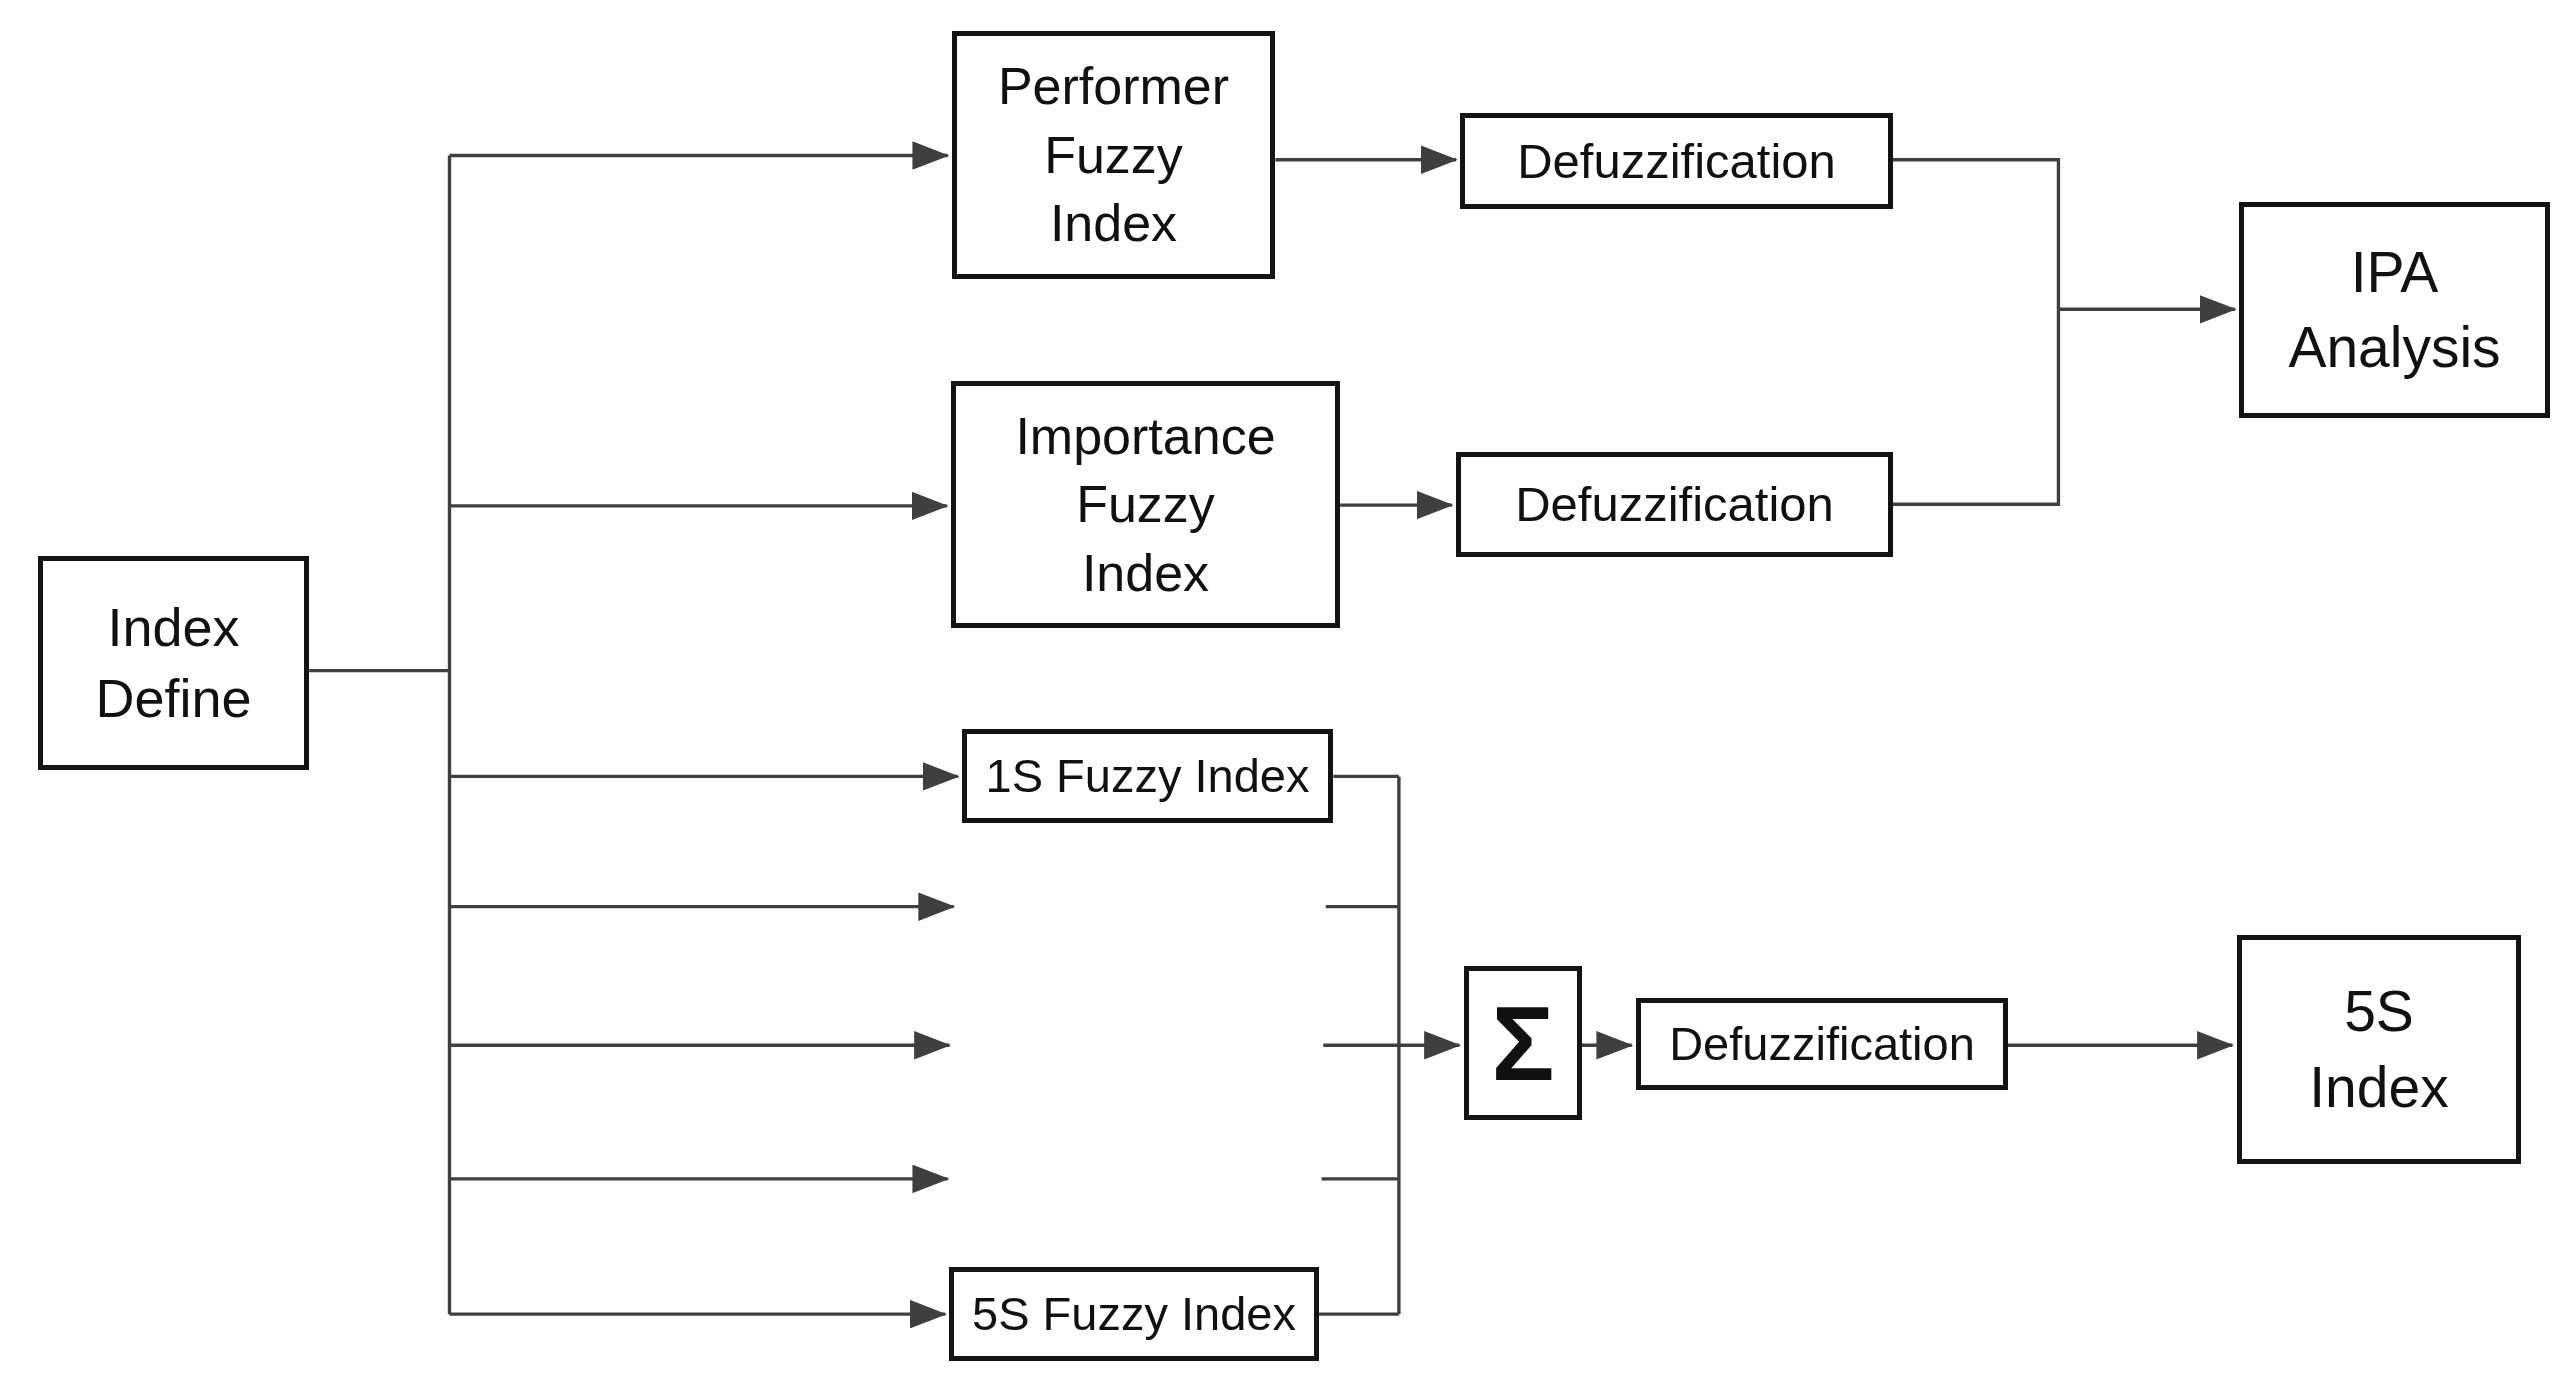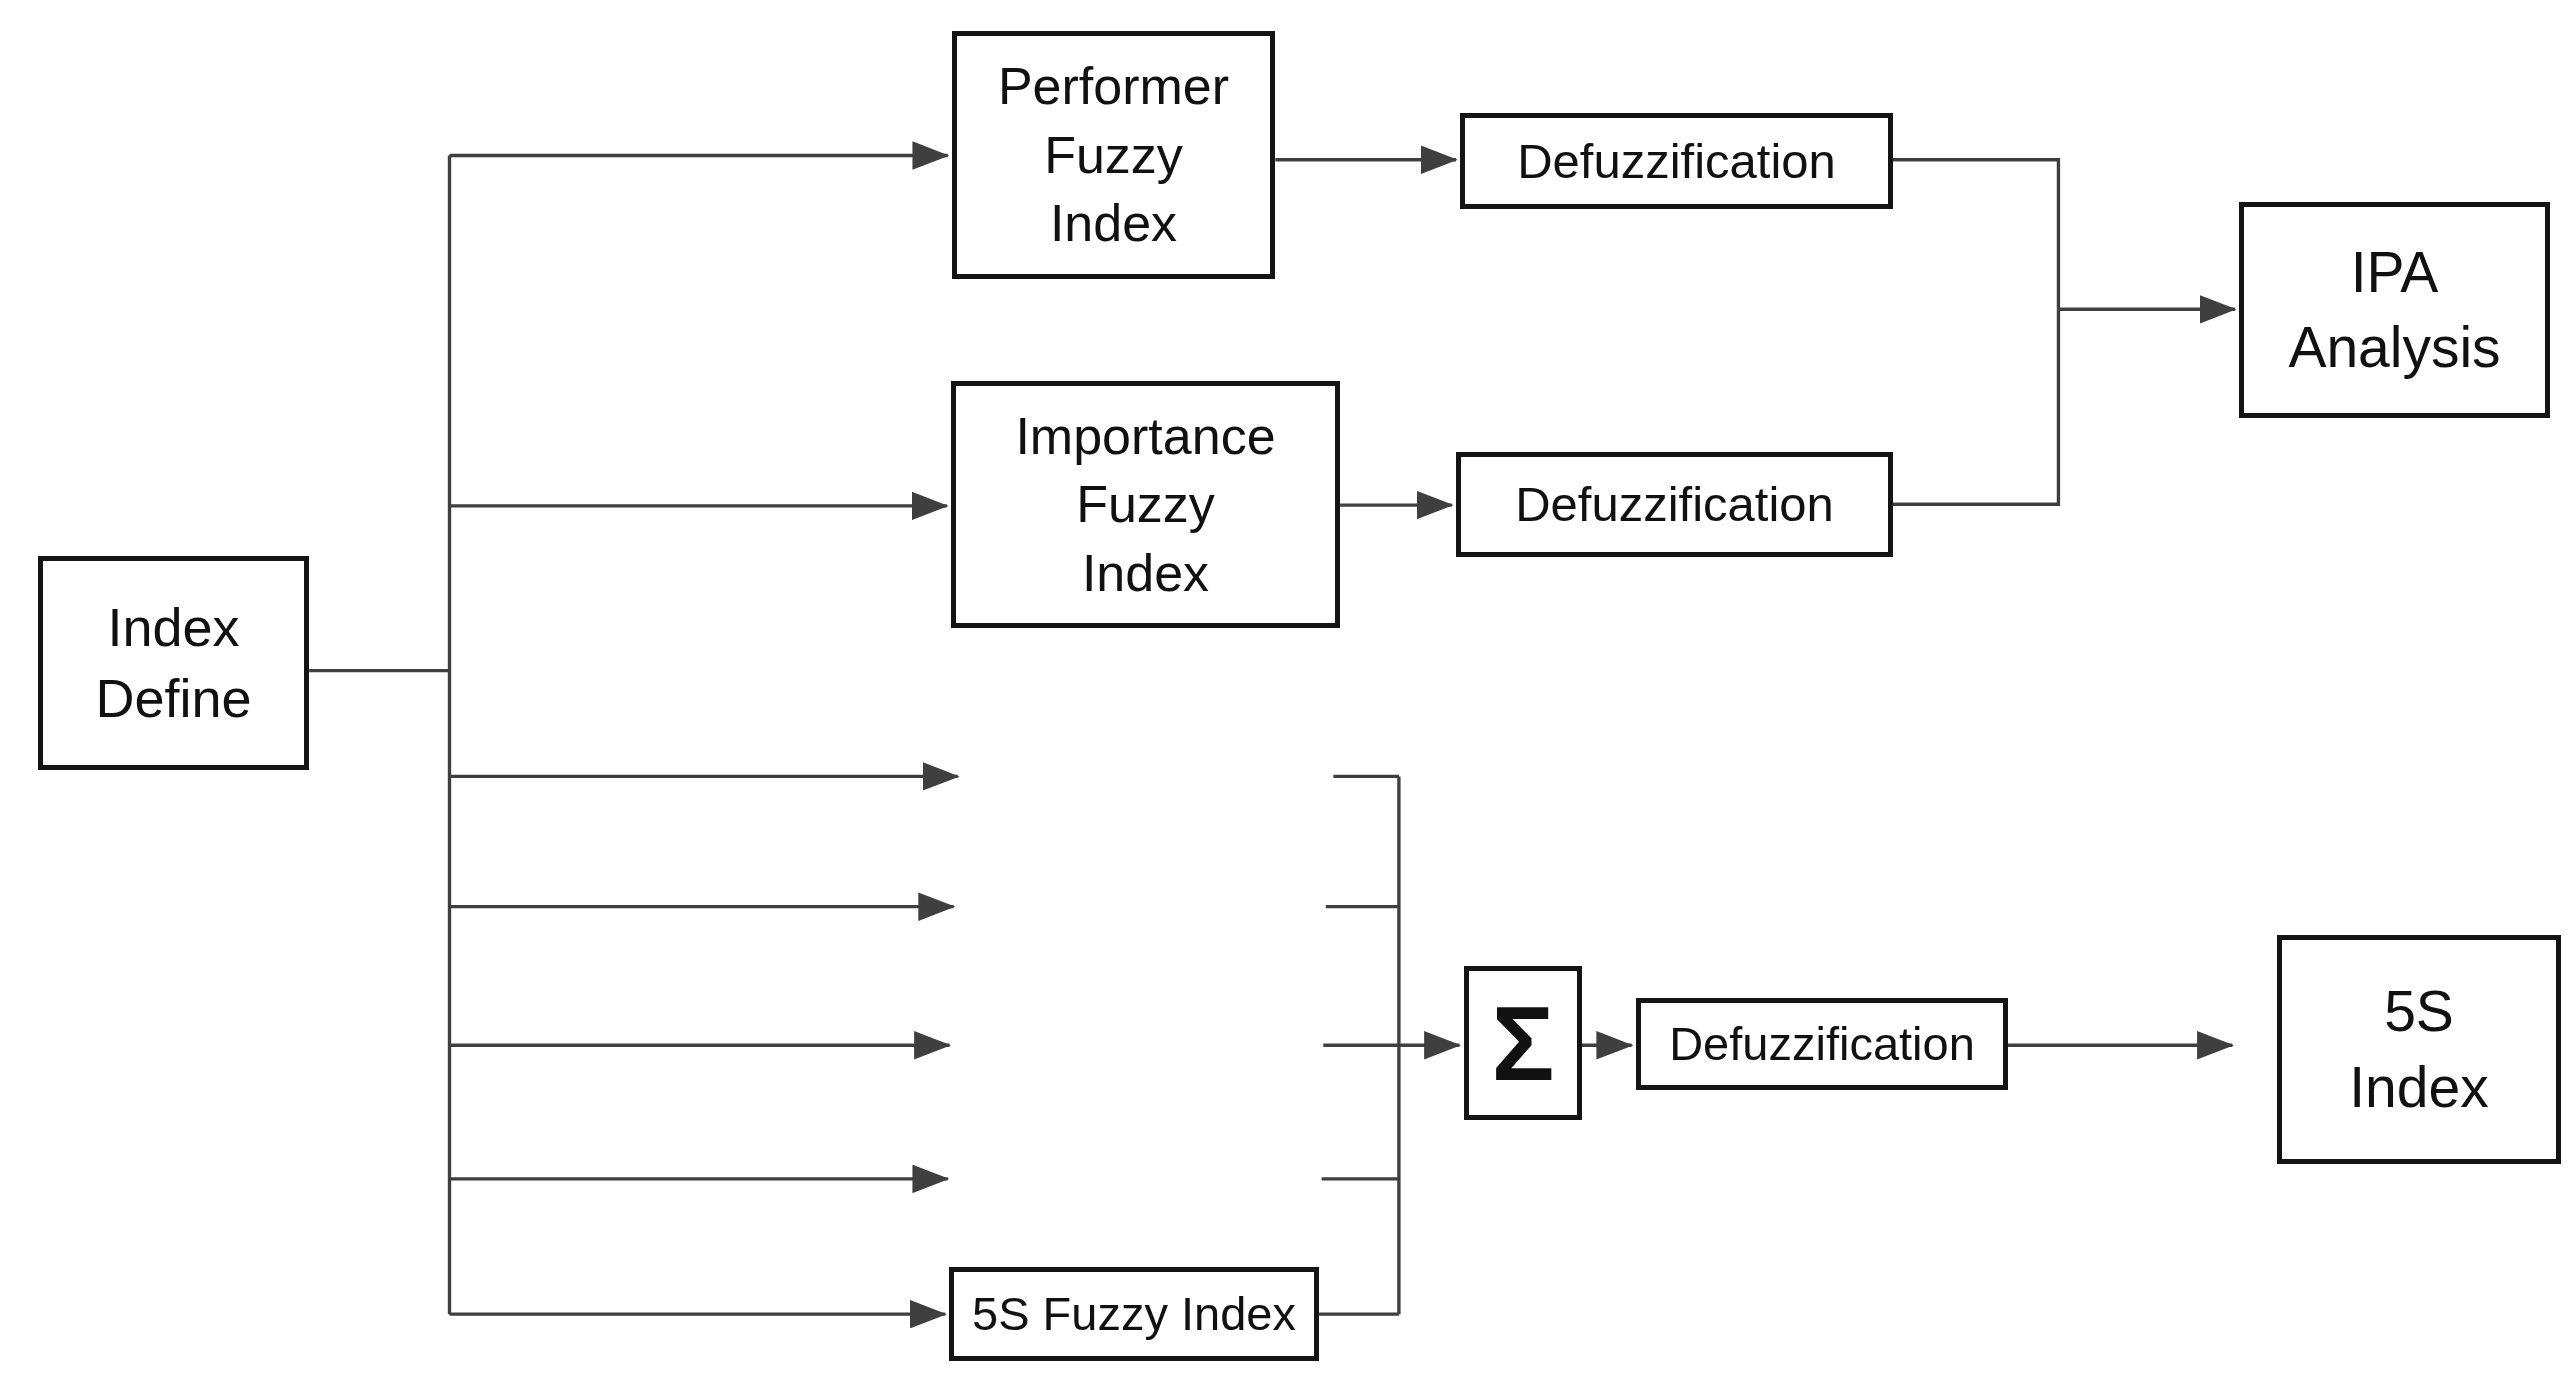--- a/index.html
+++ b/index.html
@@ -47,21 +47,21 @@
   .node-ipa                 { left: 2239px; top: 202px;  width: 311px; height: 216px; font-size: 57px; }
   .node-importance          { left: 951px; top: 381px;  width: 389px; height: 247px; font-size: 52px; }
   .node-defuzz-mid          { left: 1456px; top: 452px;  width: 437px; height: 105px; font-size: 49px; }
   .node-s1                  { left: 962px; top: 729px;  width: 371px; height: 94px; font-size: 47px; }
   .node-s2                  { left: 958px; top: 860px; width: 368px; height: 94px; font-size: 47px; }
   .node-s3                  { left: 954px; top: 998px; width: 370px; height: 94px; font-size: 47px; }
   .node-s4                  { left: 952px; top: 1132px; width: 370px; height: 94px; font-size: 47px; }
   .node-s5                  { left: 949px; top: 1267px; width: 370px; height: 94px; font-size: 47px; }
   .node-sigma               { left: 1464px; top: 966px; width: 118px; height: 154px; font-size: 105px; font-weight: 600; line-height: 1; }
   .node-defuzz-bottom       { left: 1636px; top: 998px; width: 372px; height: 92px; font-size: 47px; }
-  .node-s5-index            { left: 2237px; top: 935px; width: 284px; height: 229px; font-size: 57px; margin-left: 40px; }
+  .node-s5-index            { left: 2237px; top: 935px; width: 284px; height: 229px; font-size: 57px; }
 </style>
 </head>
 <body>
 
 <div class="canvas">
 
   <svg class="edges" viewBox="0 0 3066 1647" xmlns="http://www.w3.org/2000/svg" aria-hidden="true">
     <defs>
       <marker id="arrow" markerUnits="userSpaceOnUse" markerWidth="44" markerHeight="34" refX="42" refY="17" orient="auto">
         <path class="arrowhead-shape" d="M0,0 L44,17 L0,34 Z"></path>
@@ -106,20 +106,21 @@
 Index</div>
   <div class="node node-defuzz-top">Defuzzification</div>
   <div class="node node-ipa">IPA
 Analysis</div>
 
   <div class="node node-importance">Importance
 Fuzzy
 Index</div>
   <div class="node node-defuzz-mid">Defuzzification</div>
 
+  <div class="node node-s1">1S Fuzzy Index</div>
   <div class="node node-s5">5S Fuzzy Index</div>
 
   <div class="node node-sigma">Σ</div>
   <div class="node node-defuzz-bottom">Defuzzification</div>
   <div class="node node-s5-index">5S
 Index</div>
 
 </div>
 
 

